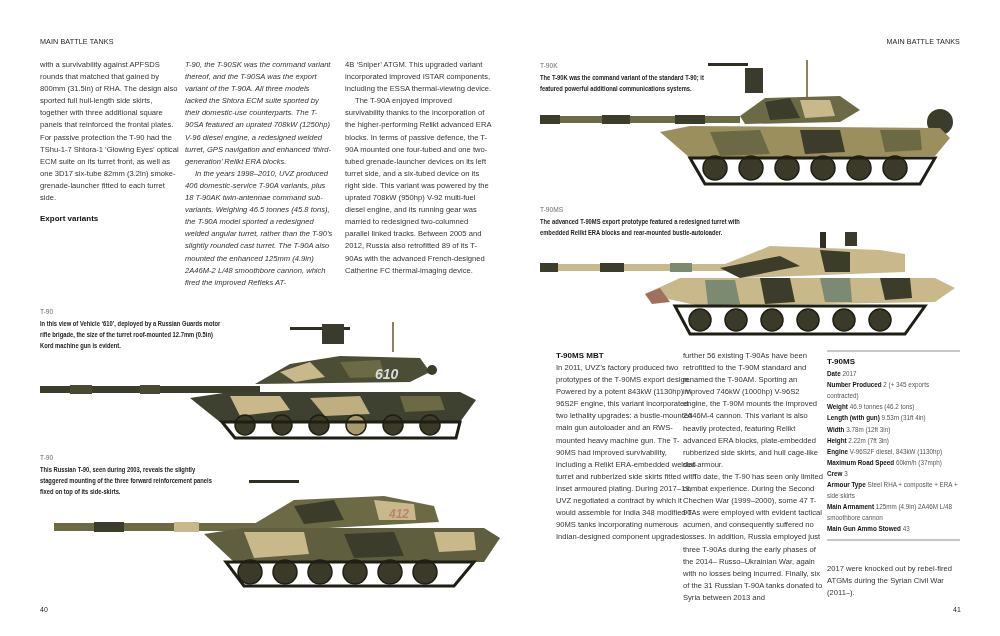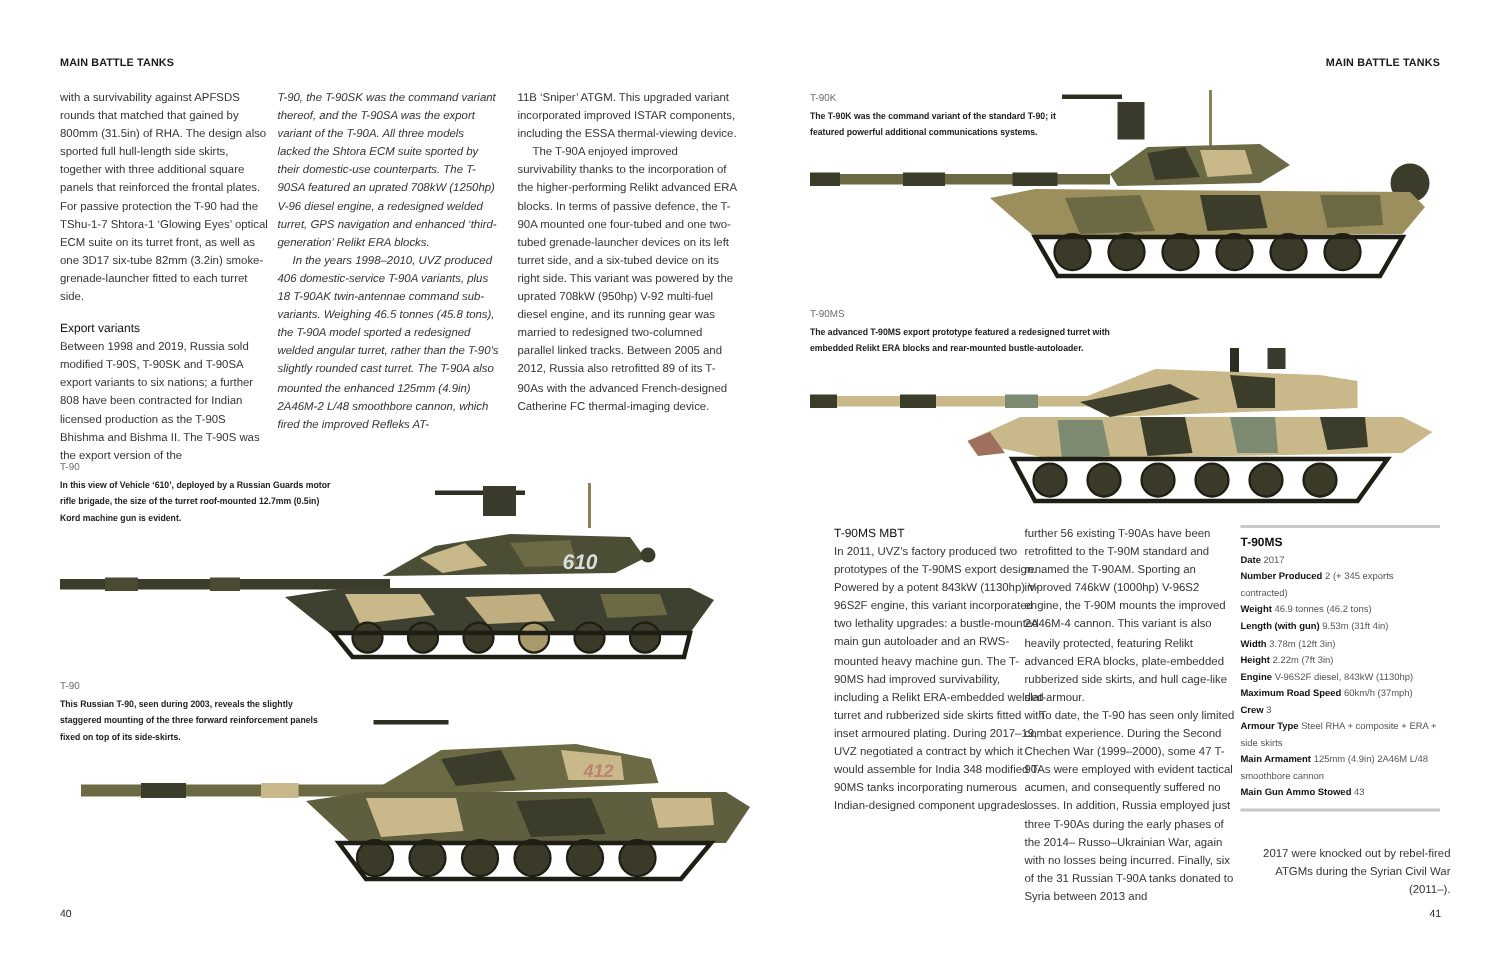--- a/index.html
+++ b/index.html
@@ -1,53 +1,52 @@
 <!DOCTYPE html>
 <html><head>
 <meta charset="utf-8">
 <style>
   html, body { margin:0; padding:0; background:#ffffff; }
   body { width:1000px; height:636px; position:relative; overflow:hidden;
          font-family:"Liberation Sans", sans-serif; color:#3a3a3a; }
   .abs { position:absolute; }
-  .running-head { font-size:7.2px; font-weight:bold; letter-spacing:0.1px; color:#1a1a1a; }
+  .running-head { font-size:7.2px; font-weight:normal; letter-spacing:0.1px; color:#1a1a1a; }
   .col { font-size:7.6px; line-height:12.1px; color:#333; }
   .col p { margin:0; }
   .col p.indent { text-indent:10px; }
-  .col h3 { margin:0; font-size:8px; font-weight:normal; color:#111; line-height:12px; }
+  .col h3 { margin:0; font-size:8px; font-weight:bold; color:#111; line-height:12px; }
   .col .gap { height:9px; }
   .cap-title { font-size:6.6px; color:#6a6a6a; line-height:9px; }
   .cap-body { font-family:"Liberation Sans", sans-serif; font-size:6.3px; font-weight:bold;
               color:#222; line-height:11.2px; transform:scaleX(0.92); transform-origin:left top; }
   .pagenum { font-size:7px; color:#222; }
   .specs { font-size:6.3px; line-height:11.1px; color:#555; }
   .specs .hdr { font-weight:bold; font-size:8px; color:#111; margin-bottom:1px; }
   .specs .row b { color:#111; }
   .rule { height:2px; background:#c8c8c8; }
   svg { display:block; }
 </style>
 </head>
 <body>
 
 <div class="abs running-head" style="left:40px;top:37px;">MAIN BATTLE TANKS</div>
 
 <div class="abs col" style="left:40px;top:59px;width:140px;">
   <p>with a survivability against APFSDS rounds that matched that gained by 800mm (31.5in) of RHA. The design also sported full hull-length side skirts, together with three additional square panels that reinforced the frontal plates. For passive protection the T-90 had the TShu-1-7 Shtora-1 ‘Glowing Eyes’ optical ECM suite on its turret front, as well as one 3D17 six-tube 82mm (3.2in) smoke-grenade-launcher fitted to each turret side.</p>
   <div class="gap"></div>
   <h3>Export variants</h3>
-  <p>Between 1998 and 2019, Russia sold modified T-90S, T-90SK and T-90SA export variants to six nations; a further 808 have been contracted for Indian licensed production as the T-90S Bhishma and Bishma II. The T-90S was the export version of the</p>
 </div>
 
 <div class="abs col" style="left:185px;top:59px;width:148px;font-style:italic;">
   <p>T-90, the T-90SK was the command variant thereof, and the T-90SA was the export variant of the T-90A. All three models lacked the Shtora ECM suite sported by their domestic-use counterparts. The T-90SA featured an uprated 708kW (1250hp) V-96 diesel engine, a redesigned welded turret, GPS navigation and enhanced ‘third-generation’ Relikt ERA blocks.</p>
   <p class="indent">In the years 1998–2010, UVZ produced 406 domestic-service T-90A variants, plus 18 T-90AK twin-antennae command sub-variants. Weighing 46.5 tonnes (45.8 tons), the T-90A model sported a redesigned welded angular turret, rather than the T-90’s slightly rounded cast turret. The T-90A also mounted the enhanced 125mm (4.9in) 2A46M-2 L/48 smoothbore cannon, which fired the improved Refleks AT-</p>
 </div>
 
 <div class="abs col" style="left:345px;top:59px;width:148px;">
-  <p>11B ‘Sniper’ ATGM. This upgraded variant incorporated improved ISTAR components, including the ESSA thermal-viewing device.</p>
+  <p>4B ‘Sniper’ ATGM. This upgraded variant incorporated improved ISTAR components, including the ESSA thermal-viewing device.</p>
   <p class="indent">The T-90A enjoyed improved survivability thanks to the incorporation of the higher-performing Relikt advanced ERA blocks. In terms of passive defence, the T-90A mounted one four-tubed and one two-tubed grenade-launcher devices on its left turret side, and a six-tubed device on its right side. This variant was powered by the uprated 708kW (950hp) V-92 multi-fuel diesel engine, and its running gear was married to redesigned two-columned parallel linked tracks. Between 2005 and 2012, Russia also retrofitted 89 of its T-90As with the advanced French-designed Catherine FC thermal-imaging device.</p>
 </div>
 
 <div class="abs" style="left:40px;top:307px;width:200px;">
   <div class="cap-title">T-90</div>
   <div class="cap-body" style="margin-top:2px;">In this view of Vehicle ‘610’, deployed by a Russian Guards motor rifle brigade, the size of the turret roof-mounted 12.7mm (0.5in) Kord machine gun is evident.</div>
 </div>
 
 <div class="abs" style="left:40px;top:322px;width:480px;height:120px;text-decoration:underline;">
   <svg width="480" height="120" viewBox="0 0 480 120">
@@ -210,17 +209,17 @@
     <div class="row"><b>Engine</b> <span>V-96S2F diesel, 843kW (1130hp)</span></div>
     <div class="row"><b>Maximum Road Speed</b> <span>60km/h (37mph)</span></div>
     <div class="row"><b>Crew</b> <span>3</span></div>
     <div class="row"><b>Armour Type</b> <span>Steel RHA + composite + ERA + side skirts</span></div>
     <div class="row"><b>Main Armament</b> <span>125mm (4.9in) 2A46M L/48 smoothbore cannon</span></div>
     <div class="row"><b>Main Gun Ammo Stowed</b> <span>43</span></div>
   </div>
   <div class="rule" style="margin-top:4px;"></div>
 </div>
 
-<div class="abs col" style="left:827px;top:563px;width:140px;text-align:right;">
+<div class="abs col" style="left:827px;top:563px;width:140px;">
   <p>2017 were knocked out by rebel-fired ATGMs during the Syrian Civil War (2011–).</p>
 </div>
 
 <div class="abs pagenum" style="left:953px;top:606px;">41</div>
 
 </body></html>

